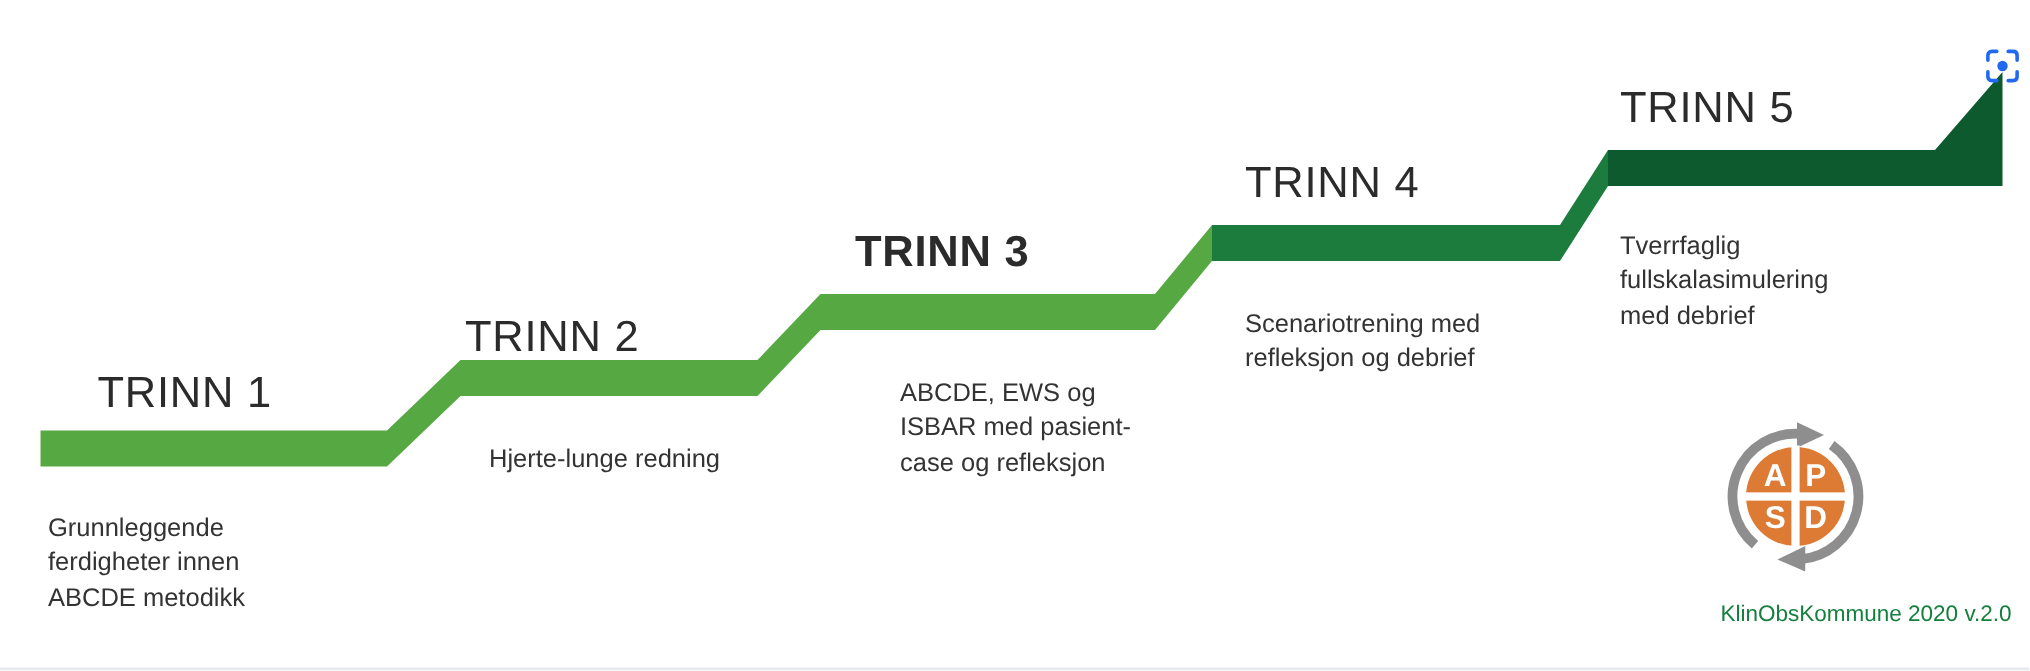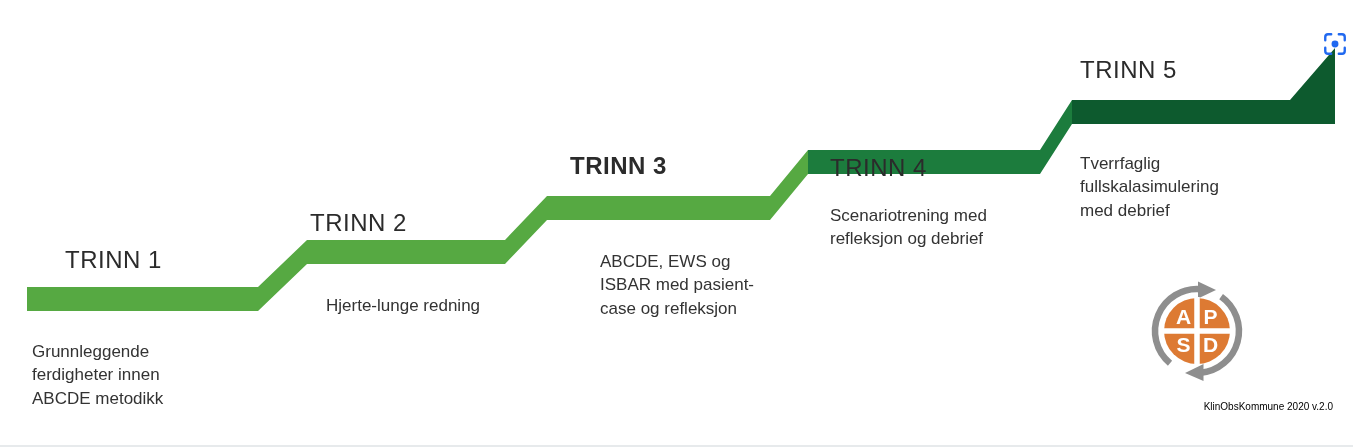--- a/index.html
+++ b/index.html
@@ -10,46 +10,46 @@
   }
   #canvas { position:relative; width:1353px; height:447px; background:#ffffff; }
 
   .staircase { position:absolute; left:0; top:0; width:1353px; height:447px; }
   .fill-light  { fill: var(--step-light-green,  #56a942); }
   .fill-medium { fill: var(--step-medium-green, #1c7c3d); }
   .fill-dark   { fill: var(--step-dark-green,   #0d5a2e); }
 
   .step { display:contents; }
   .step-title {
-    position:absolute; font-size:24px; font-weight:400;
+    position:absolute; font-size:29px; font-weight:400;
     color: var(--heading-text, #2b2b2b); letter-spacing:0.5px; white-space:nowrap;
   }
   .step-desc {
     position:absolute; font-size:17px; line-height:1.38;
     color: var(--body-text, #333333); white-space:pre-line;margin-top:22px;
   }
   .t1 { left:65px;  top:246px; }  .d1 { left:32px;  top:318px; }
   .t2 { left:310px; top:209px; }  .d2 { left:326px; top:272px; }
   .t3 { left:570px; top:152px;font-weight:bold; }  .d3 { left:600px; top:228px; }
-  .t4 { left:830px; top:106px;margin-top:48px; }  .d4 { left:830px; top:182px; }
+  .t4 { left:830px; top:106px; }  .d4 { left:830px; top:182px; }
   .t5 { left:1080px; top:56px; }  .d5 { left:1080px; top:130px; }
 
   .logo { position:absolute; left:1147px; top:281px; width:100px; height:100px; }
   .logo-arrow { stroke: var(--logo-arrow-gray,#8e8e8e); stroke-width:6.5; fill:none; }
   .logo-arrowhead { fill: var(--logo-arrow-gray,#8e8e8e); }
   .logo-disc { fill: var(--logo-orange,#dd7a33); }
   .logo-cross { fill:#ffffff; }
   .logo-letter {
     fill:#ffffff; font-family:"Liberation Sans","DejaVu Sans",sans-serif;
     font-size:21px; font-weight:bold; text-anchor:middle;
   }
 
   .credit {
     position:absolute; left:1147px; top:401px; width:186px;
-    font-size:10px; color:#000000; text-align:right; white-space:nowrap;
+    font-size:15px; color:#15803d; text-align:left; white-space:nowrap;
   }
 
   .capture-icon { position:absolute; left:1322px; top:31px; width:26px; height:26px; cursor:pointer; }
   .capture-icon path { stroke: var(--capture-icon-blue,#2169f0); stroke-width:2.2; fill:none; stroke-linecap:round; }
   .capture-icon circle { fill: var(--capture-icon-blue,#2169f0); }
 
   .bottom-border {
     position:absolute; left:0; bottom:0; width:1353px; height:2px;
     background: var(--bottom-border,#e7eaec);
   }

